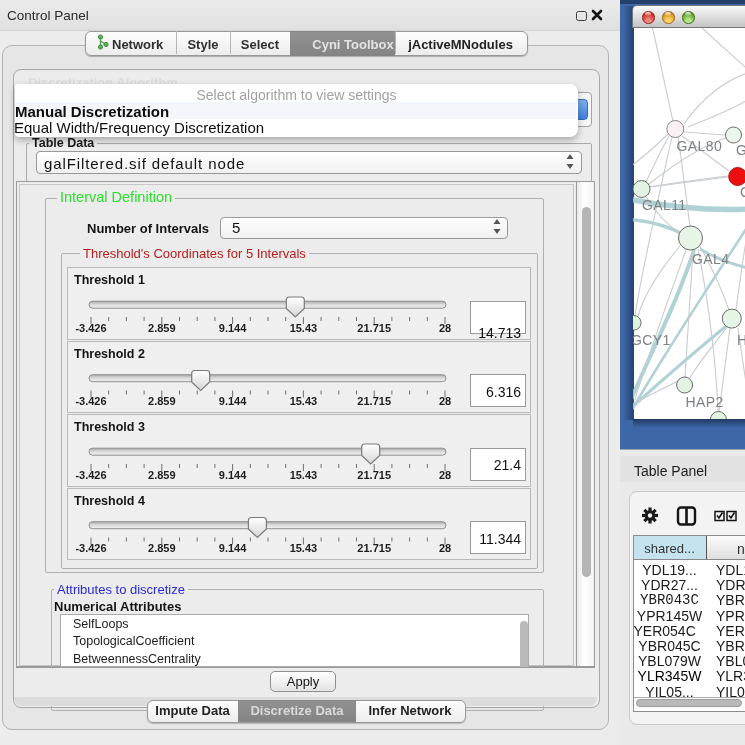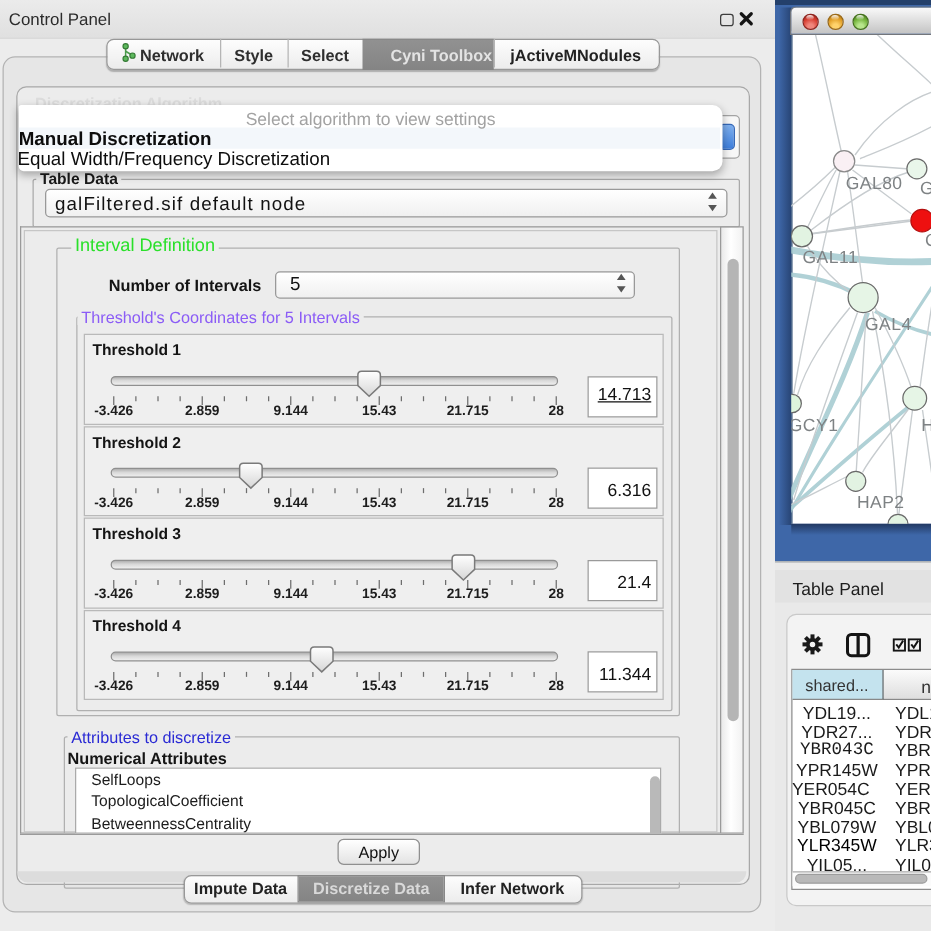--- a/index.html
+++ b/index.html
@@ -64,36 +64,36 @@
   <div class="grouplab" style="left:57px;top:190px;color:#2ae02a;font-size:14.5px;line-height:14px;">Interval Definition</div>
   <div class="abs" style="left:87px;top:220.5px;font-size:13px;font-weight:bold;color:#141414;">Number of Intervals</div>
   <div class="abs" style="left:220px;top:216.5px;width:286px;height:20px;background:linear-gradient(#ffffff,#f0f0f0);border:1px solid #999;border-radius:4px;"></div>
   <div class="abs" style="left:232px;top:218.5px;font-size:15px;color:#111;">5</div>
   <svg class="abs" style="left:491px;top:218px;" width="12" height="18">
         <path d="M6 1 L9.5 6 L2.5 6 Z" fill="#555"></path>
         <path d="M6 16 L9.5 11 L2.5 11 Z" fill="#555"></path>
       </svg>
 
   <div class="abs" style="left:61px;top:253px;width:475px;height:314px;border:1px solid #b0b0b0;border-radius:2px;"></div>
-  <div class="grouplab" style="left:62px;top:246.5px;color:#8b5cf6;font-size:13px;">Threshold's Coordinates for 5 Intervals</div>
+  <div class="grouplab" style="left:80px;top:246.5px;color:#b91c1c;font-size:13px;">Threshold's Coordinates for 5 Intervals</div>
 
   <div class="abs" style="left:66.5px;top:267px;width:464px;height:72.5px;background:#efefef;border:1px solid #b9b9b9;box-sizing:border-box;"></div>
   <div class="abs" style="left:66.5px;top:340.5px;width:464px;height:72.5px;background:#efefef;border:1px solid #b9b9b9;box-sizing:border-box;"></div>
   <div class="abs" style="left:66.5px;top:414px;width:464px;height:72.5px;background:#efefef;border:1px solid #b9b9b9;box-sizing:border-box;"></div>
   <div class="abs" style="left:66.5px;top:487.5px;width:464px;height:72.5px;background:#efefef;border:1px solid #b9b9b9;box-sizing:border-box;"></div>
   <div class="abs" style="left:74px;top:273px;font-size:12.5px;font-weight:bold;color:#141414;">Threshold 1</div>
   <div class="abs" style="left:74px;top:346.5px;font-size:12.5px;font-weight:bold;color:#141414;">Threshold 2</div>
   <div class="abs" style="left:74px;top:420px;font-size:12.5px;font-weight:bold;color:#141414;">Threshold 3</div>
   <div class="abs" style="left:74px;top:493.5px;font-size:12.5px;font-weight:bold;color:#141414;">Threshold 4</div>
 
   <div class="abs" style="left:470px;top:300.5px;width:56px;height:33px;background:#fff;border:1px solid #9a9a9a;box-sizing:border-box;"></div>
   <div class="abs" style="left:470px;top:374px;width:56px;height:33px;background:#fff;border:1px solid #9a9a9a;box-sizing:border-box;"></div>
   <div class="abs" style="left:470px;top:447.5px;width:56px;height:33px;background:#fff;border:1px solid #9a9a9a;box-sizing:border-box;"></div>
   <div class="abs" style="left:470px;top:521px;width:56px;height:33px;background:#fff;border:1px solid #9a9a9a;box-sizing:border-box;"></div>
-  <div class="abs" style="left:470px;top:307px;width:51px;text-align:right;font-size:14px;color:#111;text-decoration:underline;">14.713</div>
+  <div class="abs" style="left:470px;top:325px;width:51px;text-align:right;font-size:14px;color:#111;">14.713</div>
   <div class="abs" style="left:470px;top:383.5px;width:51px;text-align:right;font-size:14px;color:#111;">6.316</div>
   <div class="abs" style="left:470px;top:457px;width:51px;text-align:right;font-size:14px;color:#111;">21.4</div>
   <div class="abs" style="left:470px;top:530.5px;width:51px;text-align:right;font-size:14px;color:#111;">11.344</div>
 
   <svg class="abs" style="left:0;top:0;" width="620" height="745">
   <defs>
 <linearGradient id="trk" x1="0" y1="0" x2="0" y2="1">
  <stop offset="0" stop-color="#a8a8a8"></stop>
             <stop offset="0.45" stop-color="#d8d8d8"></stop>
             <stop offset="1" stop-color="#f2f2f2"></stop>

